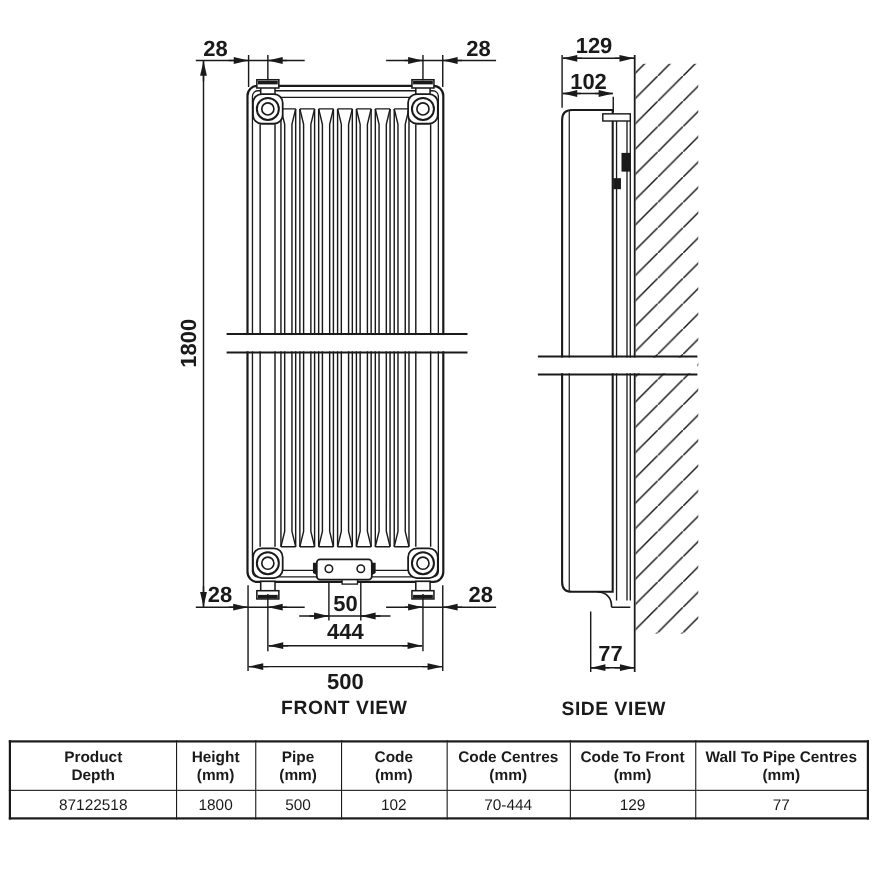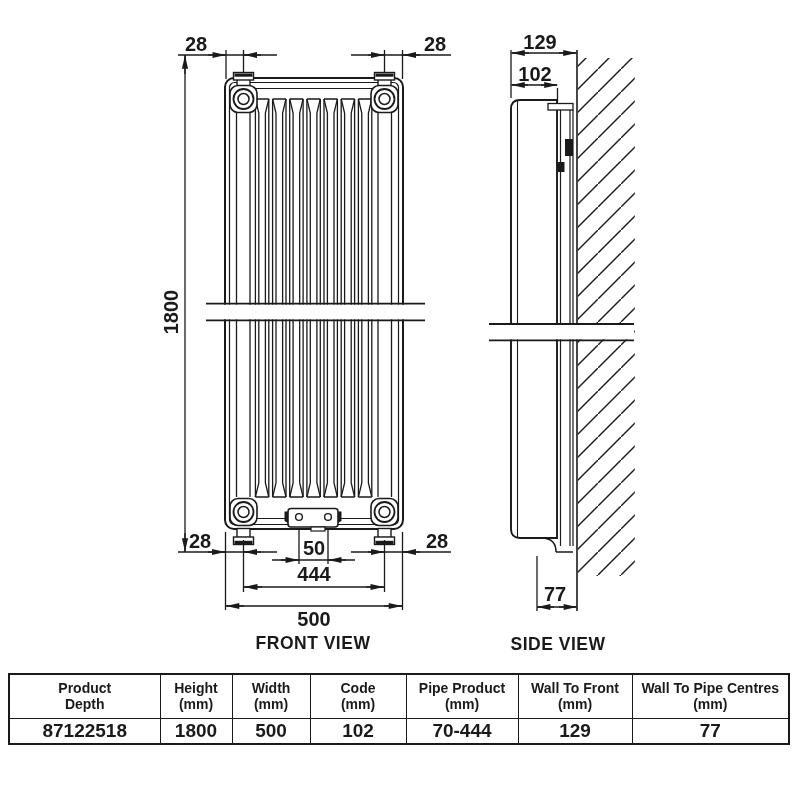--- a/index.html
+++ b/index.html
@@ -7,21 +7,21 @@
          font-family:"Liberation Sans",sans-serif;color:#1a1a1a;}
   #drawing{position:absolute;left:0;top:0;}
   svg text{fill:#1a1a1a;font-family:"Liberation Sans",sans-serif;font-weight:bold;}
   .dimtxt{font-size:20px;}
   .caption{font-size:17.5px;letter-spacing:.5px;}
   table.spec{position:absolute;left:8px;top:673px;width:780px;border-collapse:collapse;
              table-layout:fixed;border:2.5px solid #1a1a1a;}
   table.spec th,table.spec td{border:1.5px solid #1a1a1a;text-align:center;vertical-align:middle;
              padding:0;color:#1a1a1a;}
   table.spec th{height:43px;font-size:14px;line-height:15.5px;font-weight:bold;}
-  table.spec td{height:24px;font-size:19px;font-weight:bold;}
+  table.spec td{height:24px;font-size:14px;font-weight:normal;}
   th span{display:block;}
 </style>
 </head>
 <body>
 
 <div id="stage">
 
 <svg id="drawing" width="800" height="672" viewBox="0 0 800 672">
   <defs>
     <marker id="arr" viewBox="0 0 14 8" markerWidth="14" markerHeight="8" refX="13.5" refY="4" orient="auto" markerUnits="userSpaceOnUse">
@@ -218,33 +218,33 @@
     <tr>
       <th>
         <span>Product</span>
             <span>Depth</span>
           </th>
       <th>
         <span>Height</span>
             <span>(mm)</span>
           </th>
       <th>
-        <span>Width</span>
+        <span>Pipe</span>
             <span>(mm)</span>
           </th>
       <th>
         <span>Code</span>
             <span>(mm)</span>
           </th>
       <th>
-        <span>Pipe Product</span>
-            <span>(mm)</span>
-          </th>
-      <th>
-        <span>Wall To Front</span>
+        <span>Code Centres</span>
+            <span>(mm)</span>
+          </th>
+      <th>
+        <span>Code To Front</span>
             <span>(mm)</span>
           </th>
       <th>
         <span>Wall To Pipe Centres</span>
             <span>(mm)</span>
           </th>
     </tr>
   </thead>
   <tbody>
     <tr>

